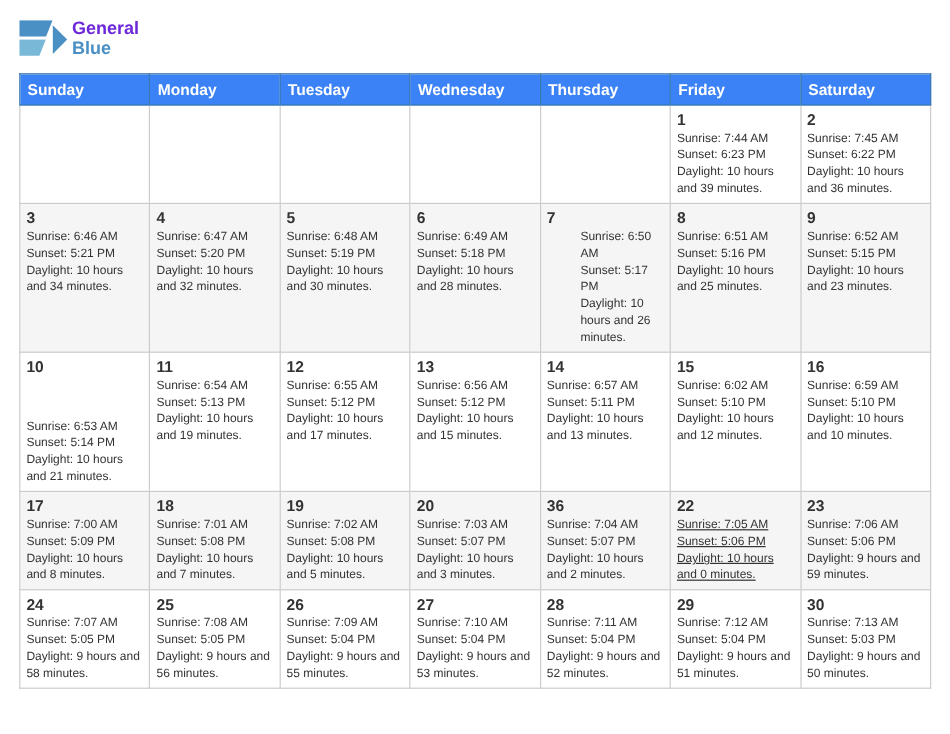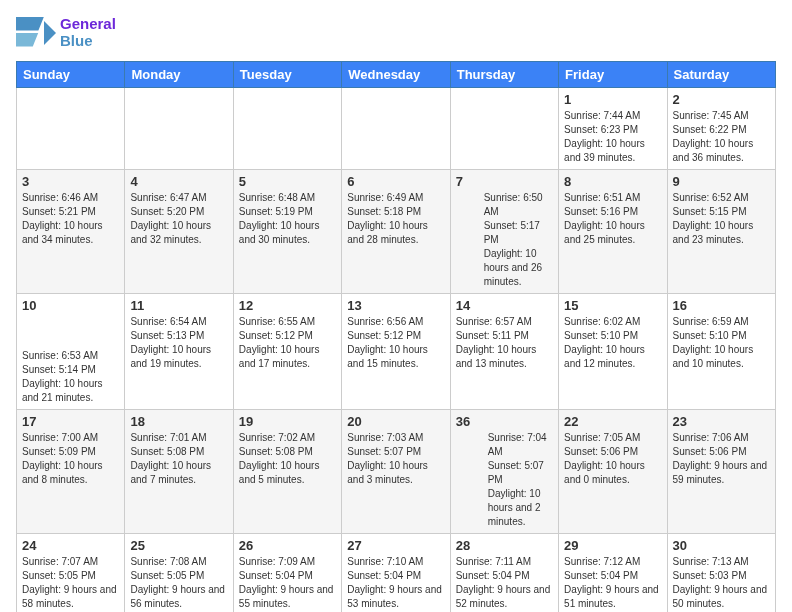--- a/index.html
+++ b/index.html
@@ -237,27 +237,27 @@
 Daylight: 10 hours and 5 minutes.</div>
         </td>
         <td>
           <div class="day-num">20</div>
           <div class="day-info" style="white-space: pre-line;">Sunrise: 7:03 AM
 Sunset: 5:07 PM
 Daylight: 10 hours and 3 minutes.</div>
         </td>
         <td>
           <div class="day-num">36</div>
-          <div class="day-info" style="white-space: pre-line; margin-left: 32px;">Sunrise: 7:04 AM
+          <div class="day-info" style="white-space: pre-line;">Sunrise: 7:04 AM
 Sunset: 5:07 PM
 Daylight: 10 hours and 2 minutes.</div>
         </td>
         <td>
           <div class="day-num">22</div>
-          <div class="day-info" style="white-space: pre-line;">Sunrise: 7:05 AM
+          <div class="day-info" style="white-space: pre-line; text-decoration: underline;">Sunrise: 7:05 AM
 Sunset: 5:06 PM
 Daylight: 10 hours and 0 minutes.</div>
         </td>
         <td>
           <div class="day-num">23</div>
           <div class="day-info" style="white-space: pre-line;">Sunrise: 7:06 AM
 Sunset: 5:06 PM
 Daylight: 9 hours and 59 minutes.</div>
         </td>
       </tr>

